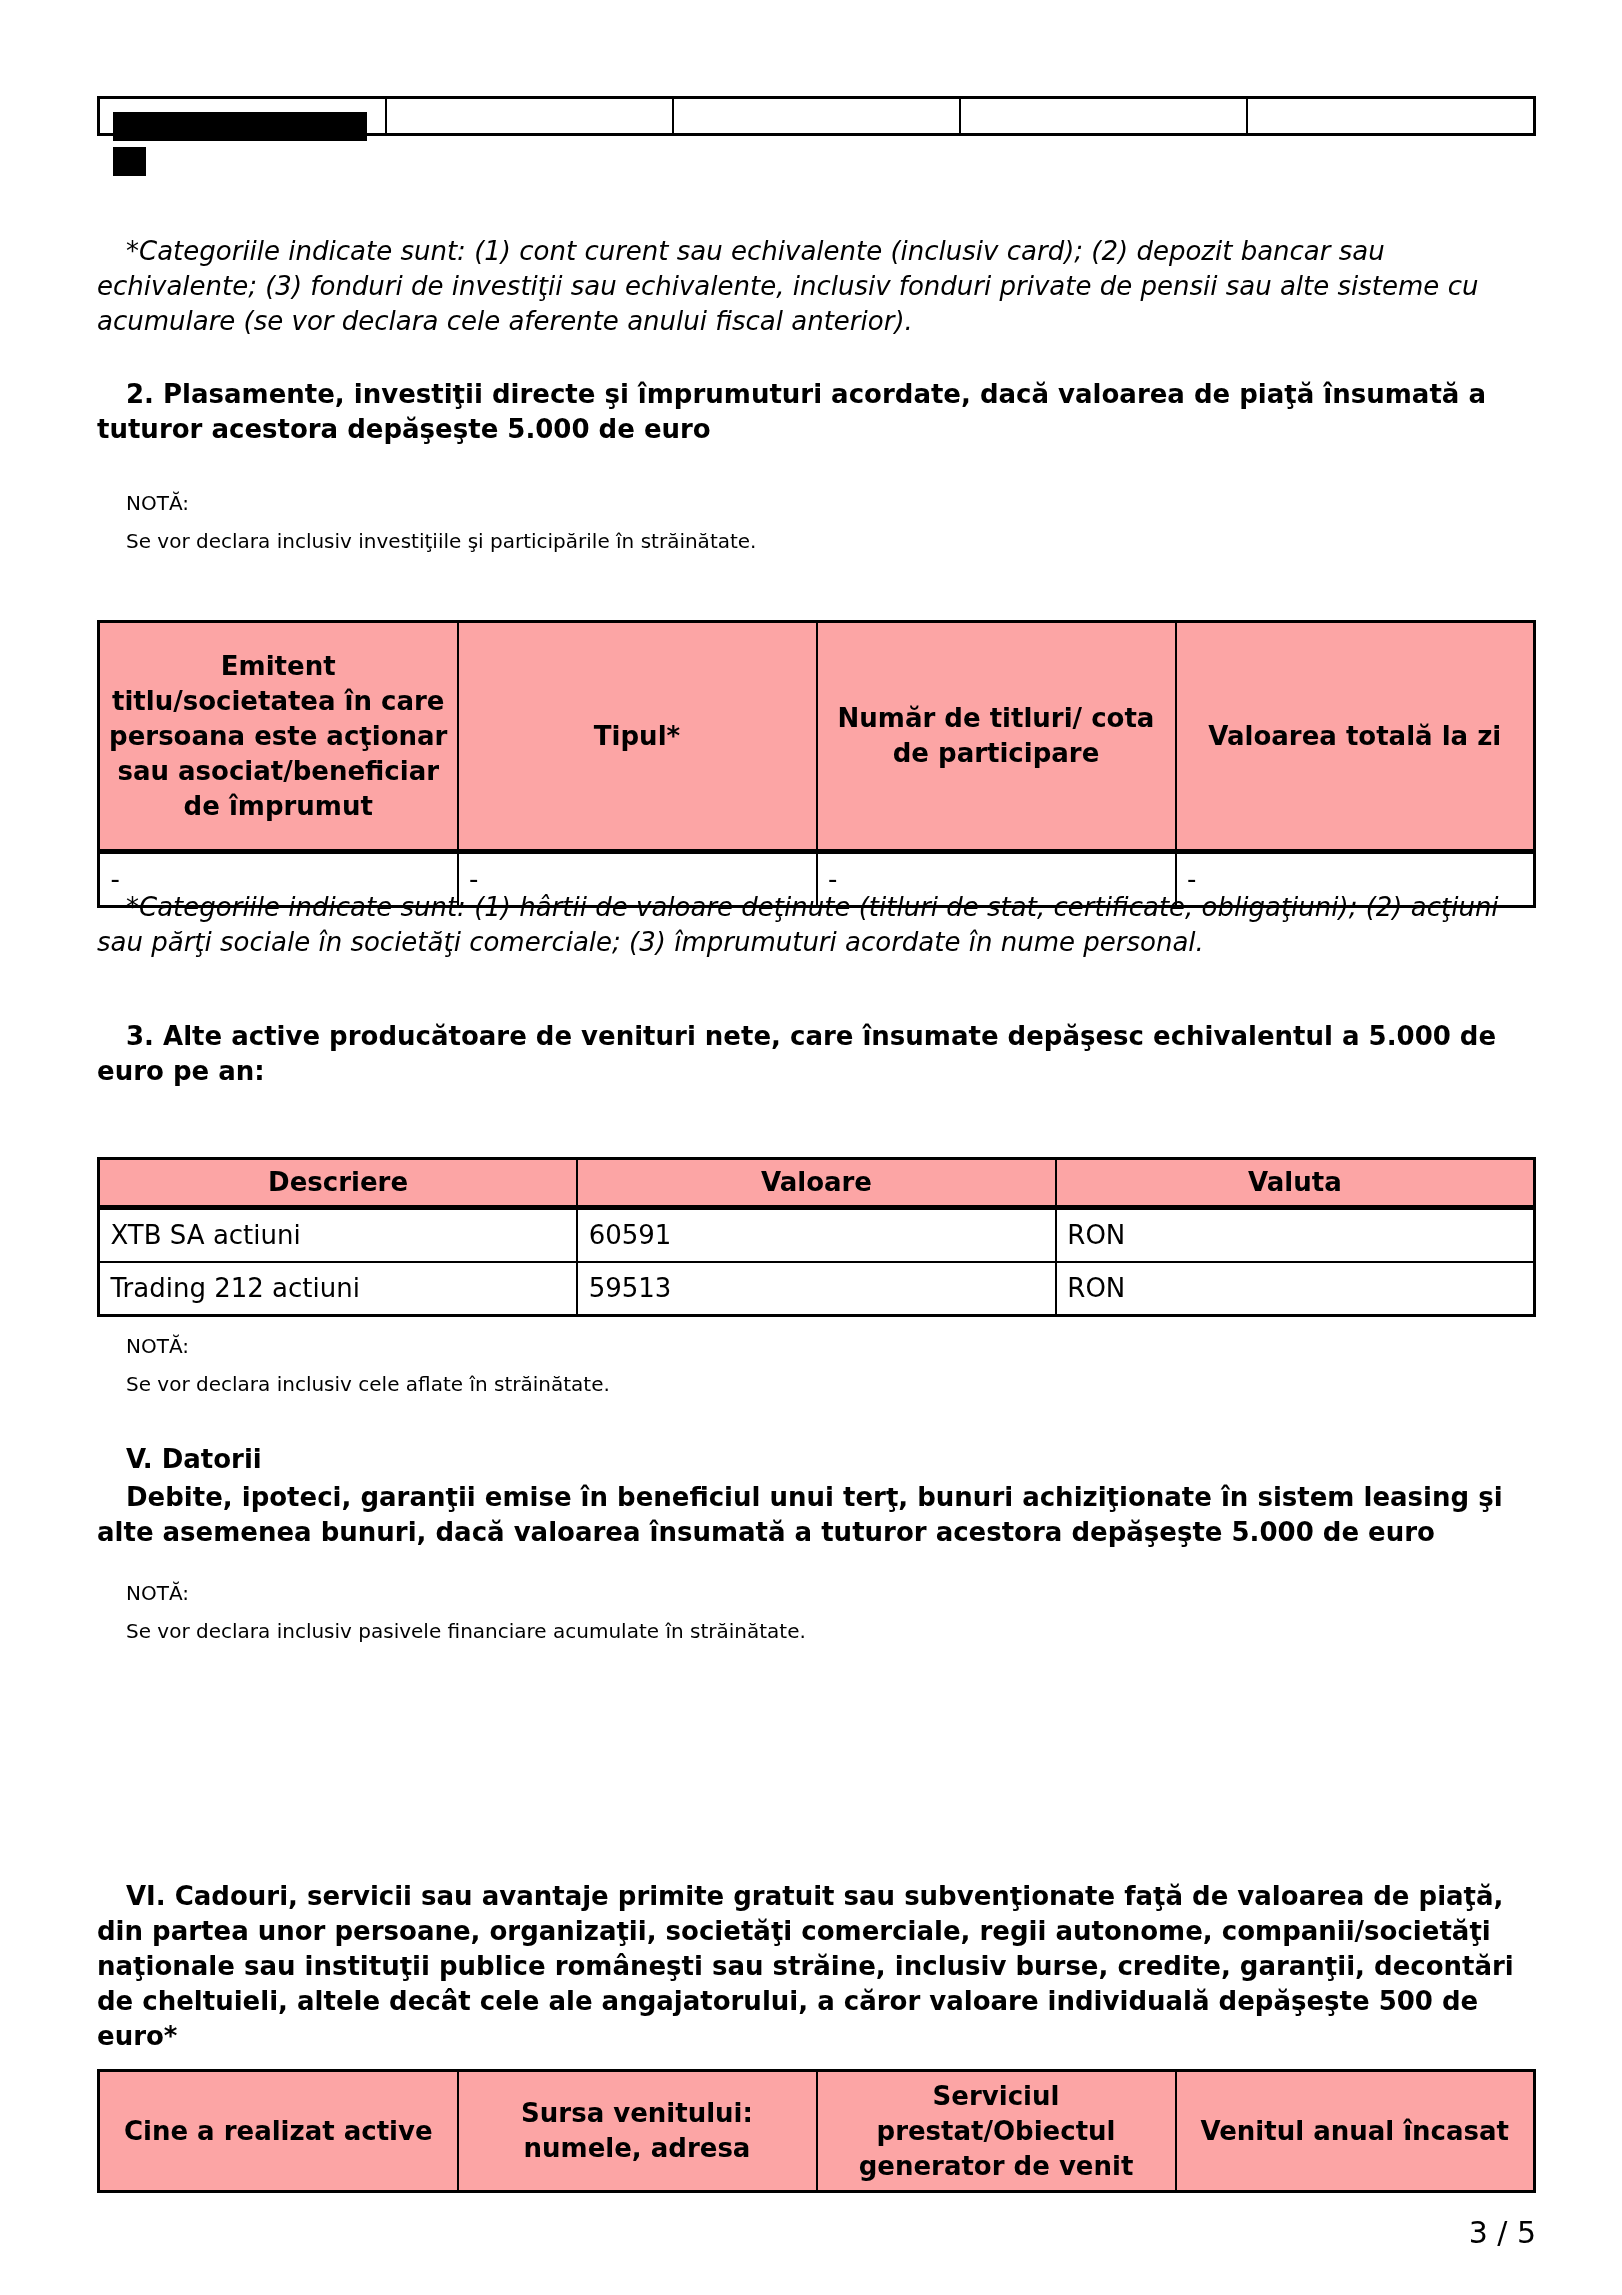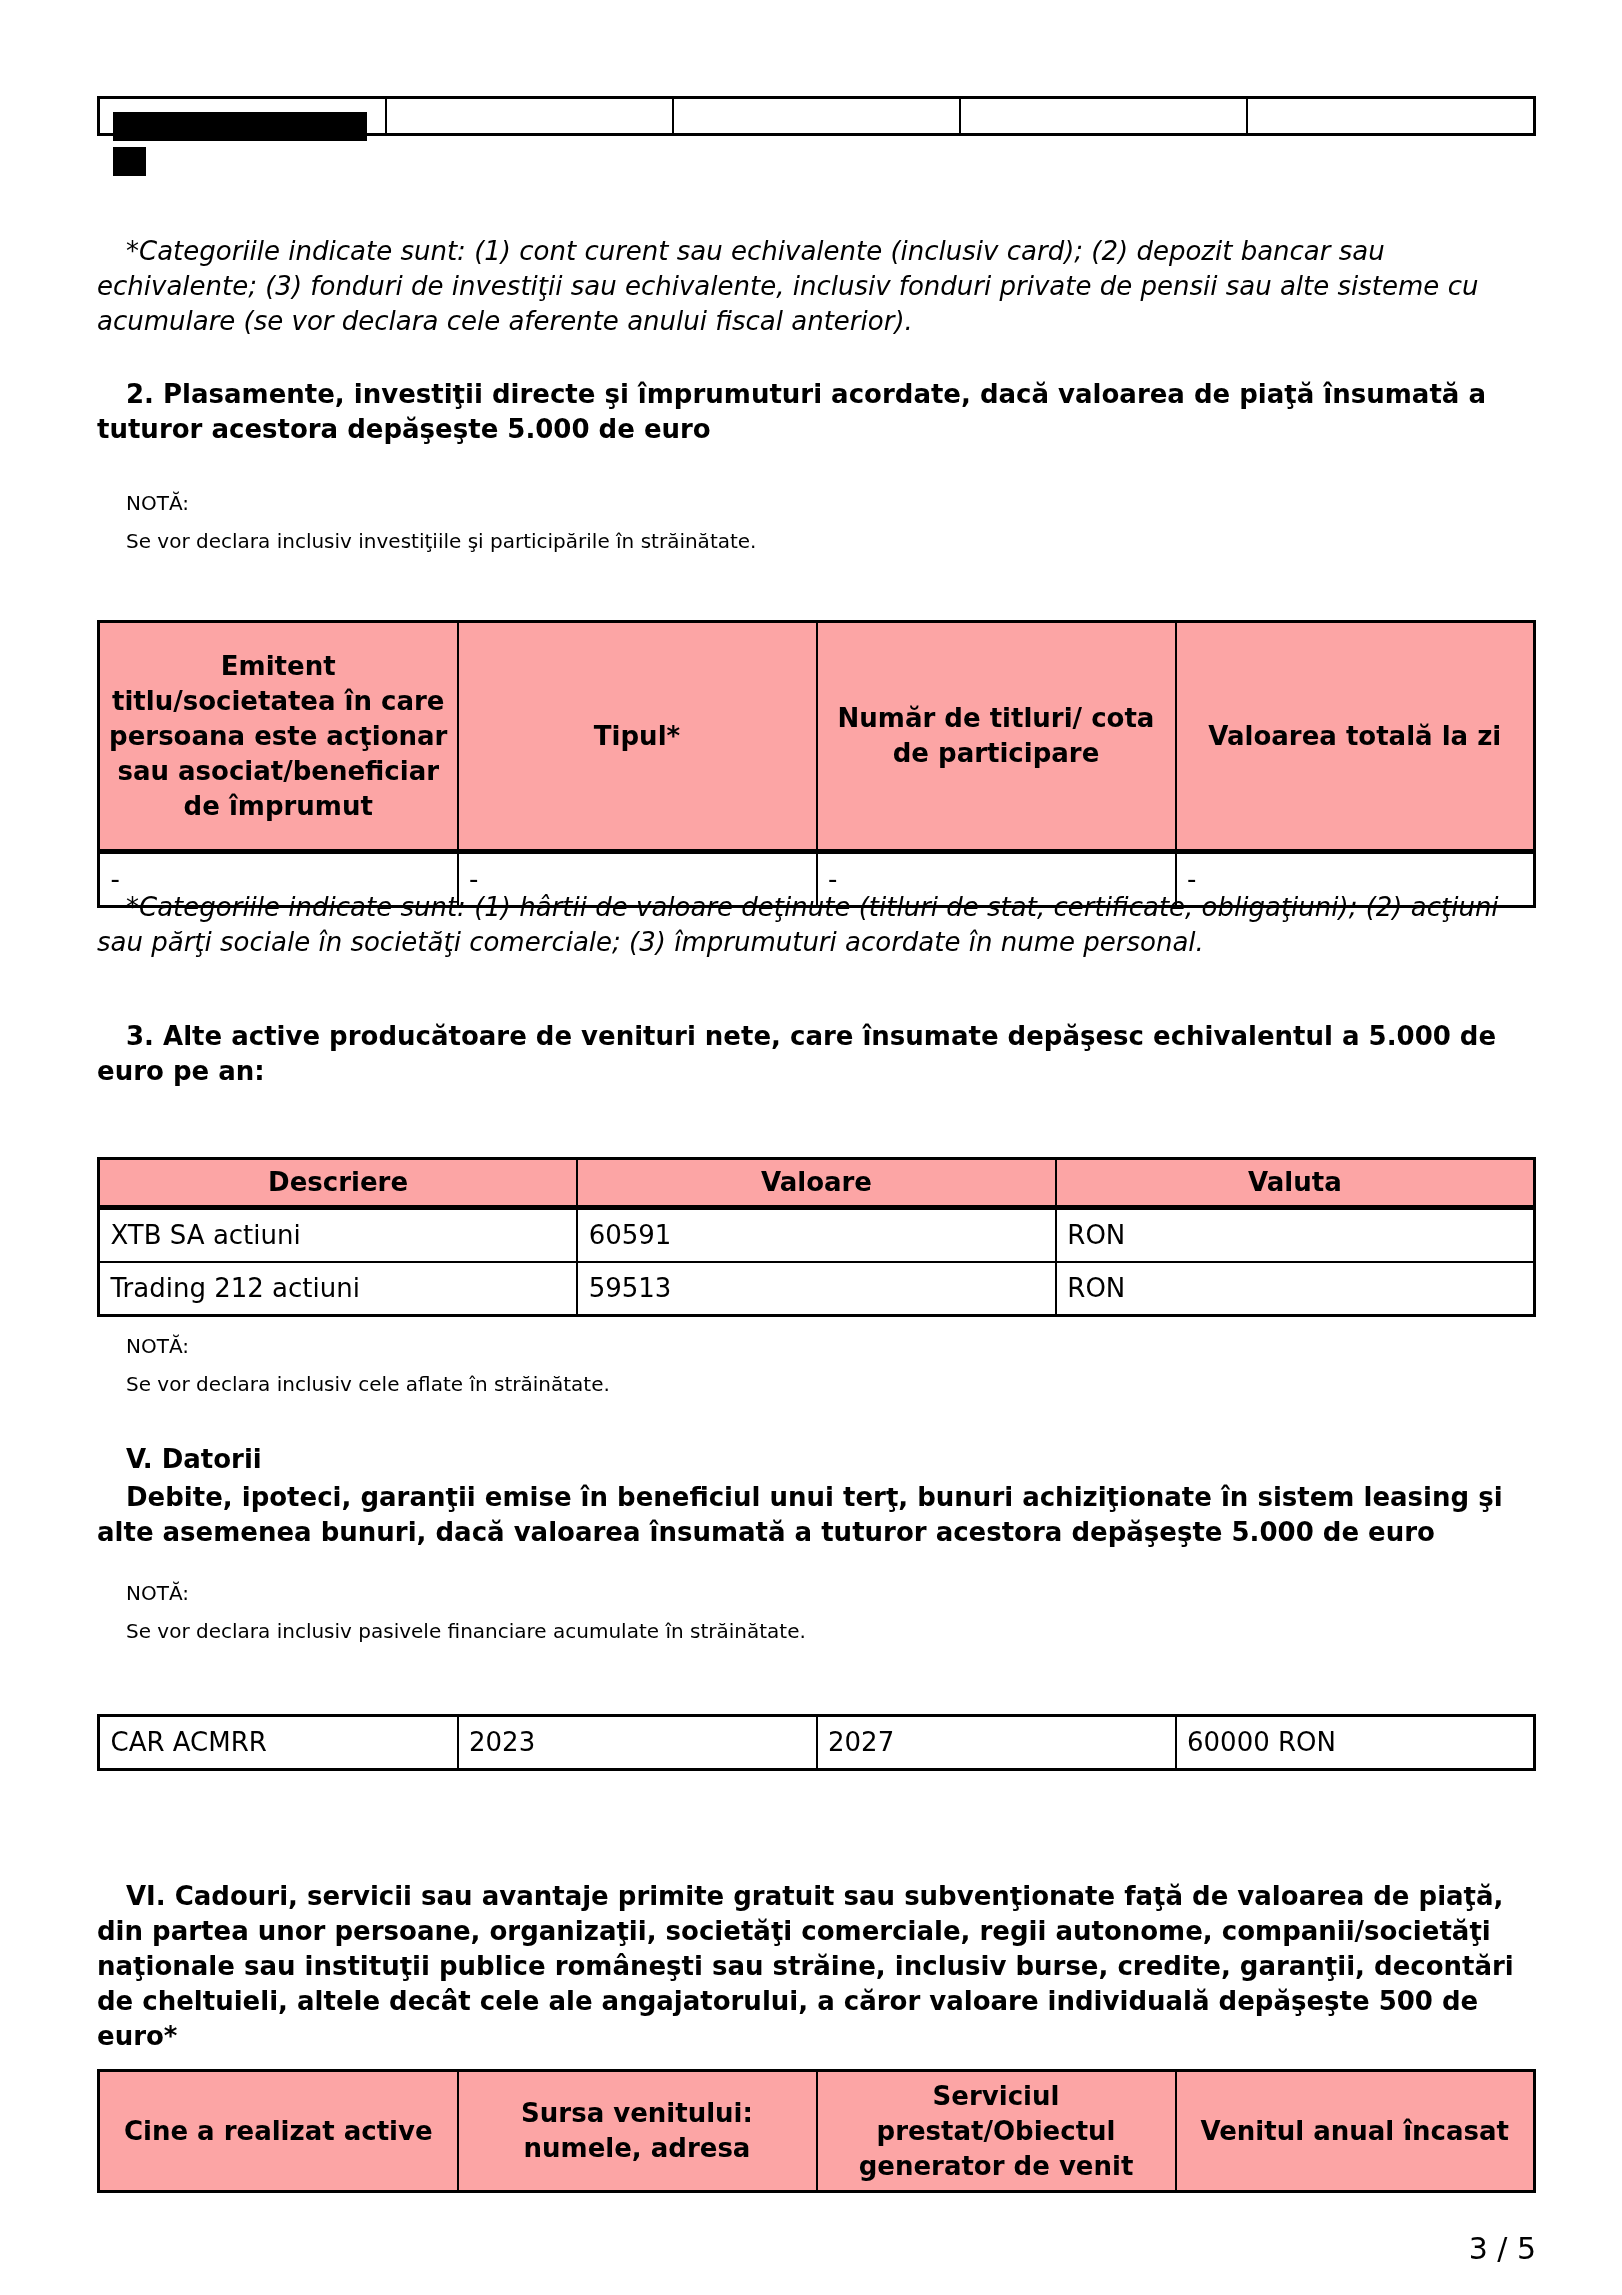--- a/index.html
+++ b/index.html
@@ -15,21 +15,21 @@
   table.t td { font-size: 26px; line-height: 35px; padding: 7.9px 10.5px; text-align: left; height: 34px; }
   table.t tr.head-row { border-bottom: 5.2px solid #000; }
   .para { font-size: 26px; line-height: 35px; }
   .italic { font-style: italic; }
   .bold { font-weight: bold; }
   .indent { text-indent: 29px; }
   .note { padding-left: 29px; font-size: 20px; line-height: 38px; }
   .redact-1 { position: absolute; left: 13px; top: 13px; width: 254px; height: 29.4px; background: #000; }
   .redact-2 { position: absolute; left: 13px; top: 48px; width: 33px; height: 29.4px; background: #000; }
   .cell-rel { position: relative; height: 82px; padding: 0 !important; }
-  .page-num { position: absolute; right: 86px; top: 2215px; font-size: 30px; margin-top: 16px; }
+  .page-num { position: absolute; right: 86px; top: 2215px; font-size: 30px; }
 </style>
 </head>
 <body>
 
 <div class="page">
 
   <div class="abs" style="top:96px;">
     <table class="t">
       <tbody>
           <tr>
@@ -107,26 +107,20 @@
   <div class="abs para bold" style="top:1442px; padding-left:29px; width:1410px;">V. Datorii</div>
   <div class="abs para bold indent" style="top:1480px;">Debite, ipoteci, garanţii emise în beneficiul unui terţ, bunuri achiziţionate în sistem leasing şi alte asemenea bunuri, dacă valoarea însumată a tuturor acestora depăşeşte 5.000 de euro</div>
   <div class="abs note" style="top:1574px;">
     <div>NOTĂ:</div>
     <div>Se vor declara inclusiv pasivele financiare acumulate în străinătate.</div>
   </div>
 
   <div class="abs" style="top:1714px;">
     <table class="t">
       <tbody>
-      <tr>
-        <td>CAR ACMRR</td>
-        <td>2023</td>
-        <td>2027</td>
-        <td>60000 RON</td>
-      </tr>
     </tbody>
       </table>
   </div>
 
   <div class="abs para bold indent" style="top:1879px;">VI. Cadouri, servicii sau avantaje primite gratuit sau subvenţionate faţă de valoarea de piaţă, din partea unor persoane, organizaţii, societăţi comerciale, regii autonome, companii/societăţi naţionale sau instituţii publice româneşti sau străine, inclusiv burse, credite, garanţii, decontări de cheltuieli, altele decât cele ale angajatorului, a căror valoare individuală depăşeşte 500 de euro*</div>
 
   <div class="abs" style="top:2069px;">
     <table class="t">
       <tbody>
           <tr>

